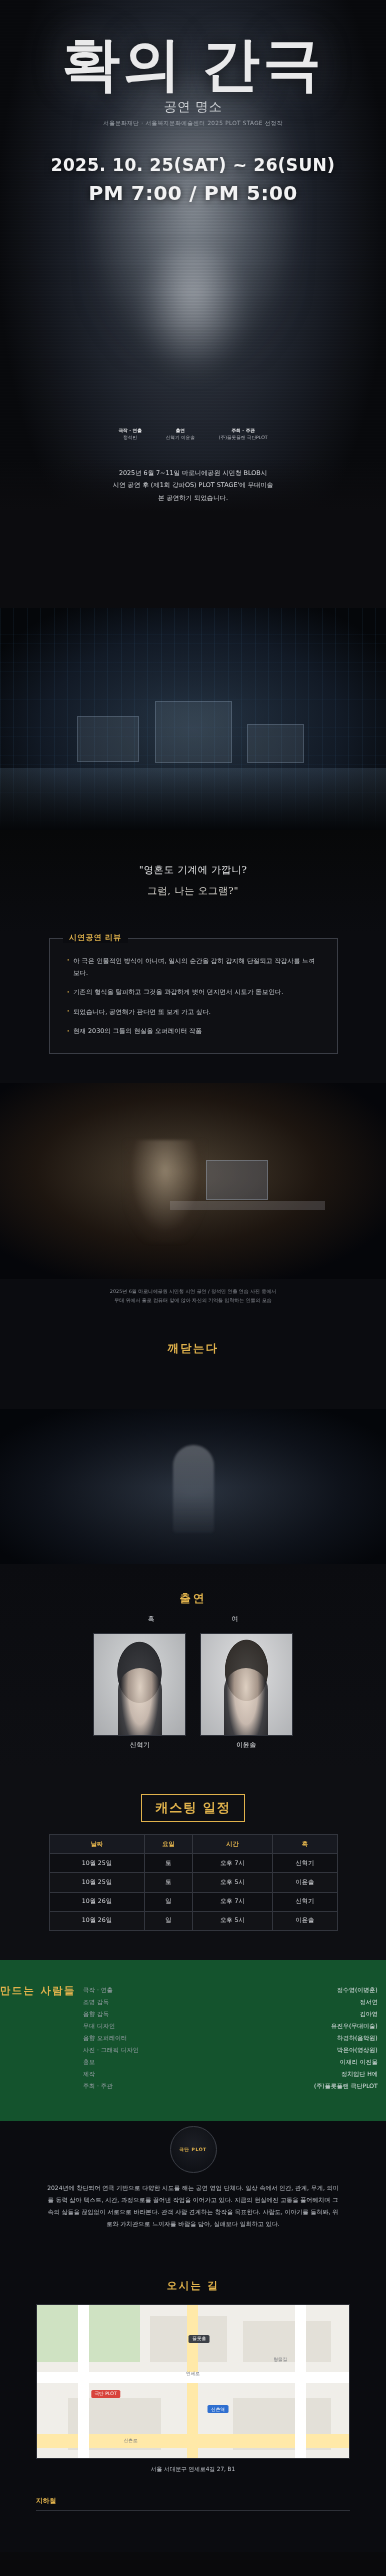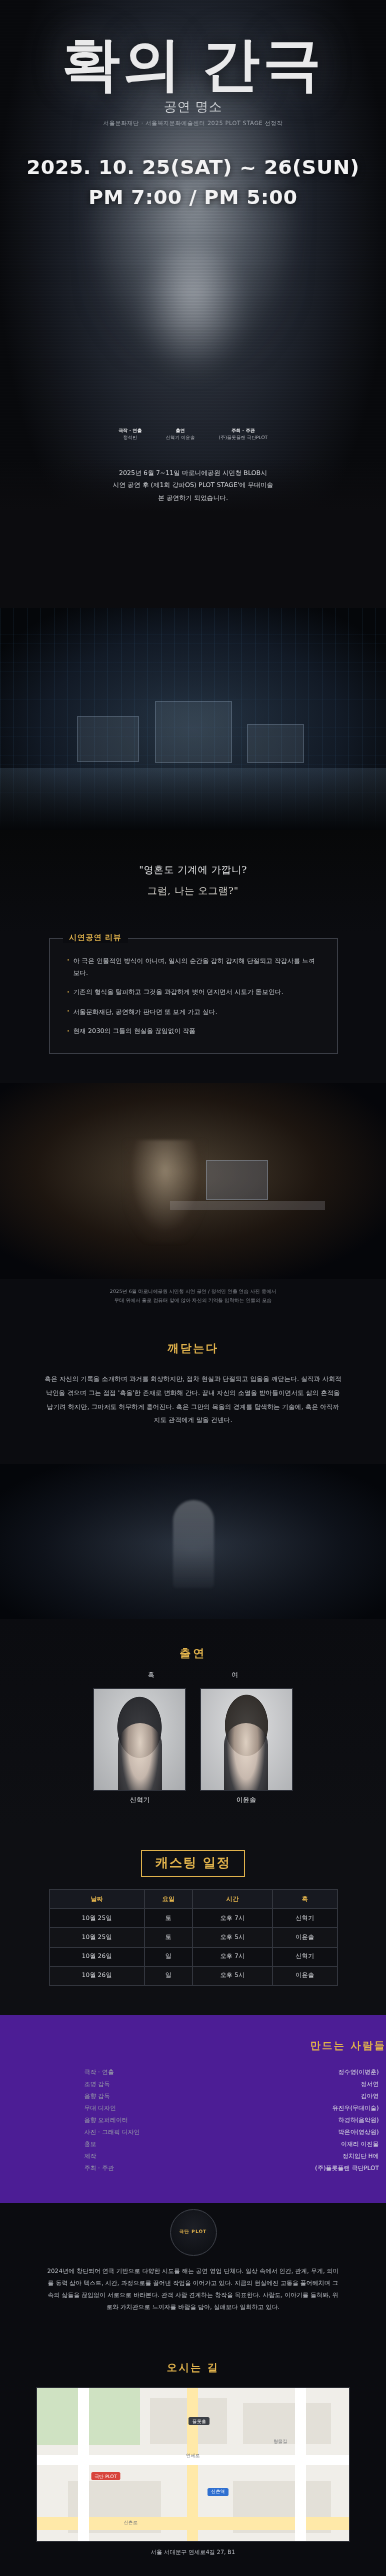--- a/index.html
+++ b/index.html
@@ -78,21 +78,21 @@
     letter-spacing: 0.3px;
     color: #9aa0a8;
   }
 
   .hero-date-block {
     position: absolute;
     top: 155px; left: 0; right: 0;
     text-align: center;
   }
   .hero-date {
-    font-size: 20px;
+    font-size: 17px;
     font-weight: 700;
     letter-spacing: 0.3px;
     color: #f2f2f3;
     text-shadow: 0 1px 7.2px rgba(0,0,0,0.8);
   }
   .hero-time {
     margin-top: 6.2px;
     font-size: 20px;
     font-weight: 700;
     color: #f2f2f3;
@@ -368,25 +368,24 @@
   }
   table.sched th {
     background: #171920;
     color: #e0b24c;
     font-weight: 700;
   }
   table.sched tr:nth-child(even) td { background: rgba(255,255,255,0.018); }
 
   
   .staff-sec {
-    background: #4c1d95;
+    background: #14532d;
     padding: 24px 0 29px;
     display: flex;
-    flex-direction: column;
-    align-items: flex-end;
+    align-items: flex-start;
   }
   .staff-title {
     font-size: 10.3px; font-weight: 700; color: #e0b24c;
     letter-spacing: 1.5px; margin-bottom: 13.4px;
   }
   .staff-list { width: 309px; }
   .staff-row {
     display: flex;
     justify-content: space-between;
     font-size: 6px;
@@ -514,38 +513,37 @@
   <section class="quote-sec">
     <div class="quote-line">"영혼도 기계에 가깝니?</div>
     <div class="quote-line l2">그럼, 나는 오그램?"</div>
   </section>
 
   <section class="review-wrap">
     <div class="review-box">
       <div class="review-tag">시연공연 리뷰</div>
       <div class="review-item">아 극은 인물적인 방식이 아니며, 일시의 순간을 감히 감지해 단절되고 작감사를 느껴보다.</div>
       <div class="review-item">기존의 형식을 탈피하고 그것을 과감하게 벗어 던지면서 시도가 돋보인다.</div>
-      <div class="review-item">서울문화재단, 공연해가 판다면 또 보게 가고 싶다.</div>
-      <div class="review-item">현재 2030의 그들의 현실을 끊임없이 작품</div>
+      <div class="review-item">되었습니다, 공연해가 판다면 또 보게 가고 싶다.</div>
+      <div class="review-item">현재 2030의 그들의 현실을 오퍼레이터 작품</div>
     </div>
   </section>
 
   <section class="perf-photo">
     <div class="figure"></div>
     <div class="desk"></div>
     <div class="monitor"></div>
   </section>
   <div class="photo-caption">
     <div>2025년 6월 마로니에공원 시민청 시연 공연 / 정석민 연출 연습 사진 중에서</div>
     <div>무대 위에서 홀로 컴퓨터 앞에 앉아 자신의 기억을 입력하는 인물의 모습</div>
   </div>
 
   <section class="syn-sec">
     <div class="syn-title">깨닫는다</div>
-    <div class="syn-body">혹은 자신의 기록을 소개하며 과거를 회상하지만, 점차 현실과 단절되고 입을을 깨닫는다. 실직과 사회적 낙인을 겪으며 그는 점점 '혹을'한 존재로 변화해 간다. 끝내 자신의 소멸을 받아들이면서도 삶의 흔적을 남기려 하지만, 그마저도 허무하게 흩어진다. 혹은 그만의 목을의 경계를 탐색하는 기술에, 혹은 아직까지도 관객에게 말을 건넨다.</div>
   </section>
 
   <section class="perf-photo2">
     <div class="silh"></div>
   </section>
 
   <section class="cast-sec">
     <div class="sec-title">출연</div>
     <div class="cast-roles">
       <span>혹</span>

